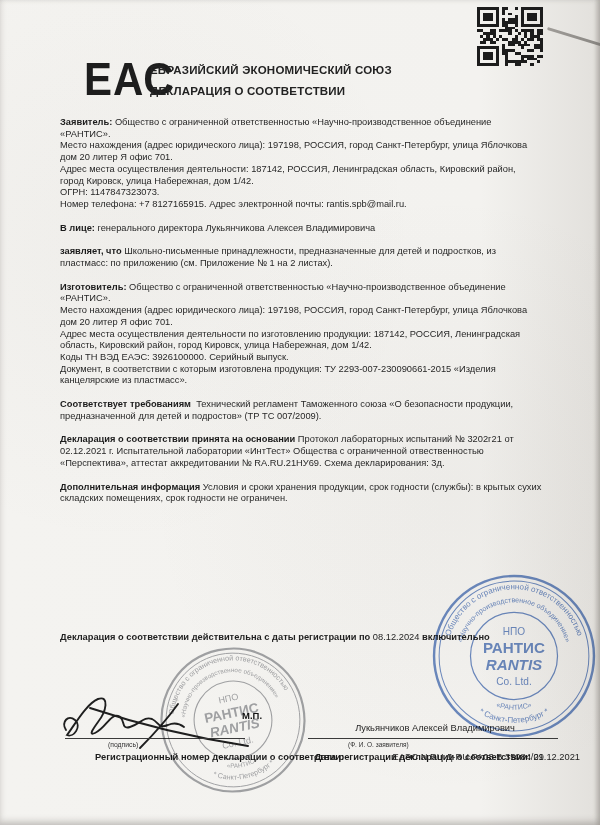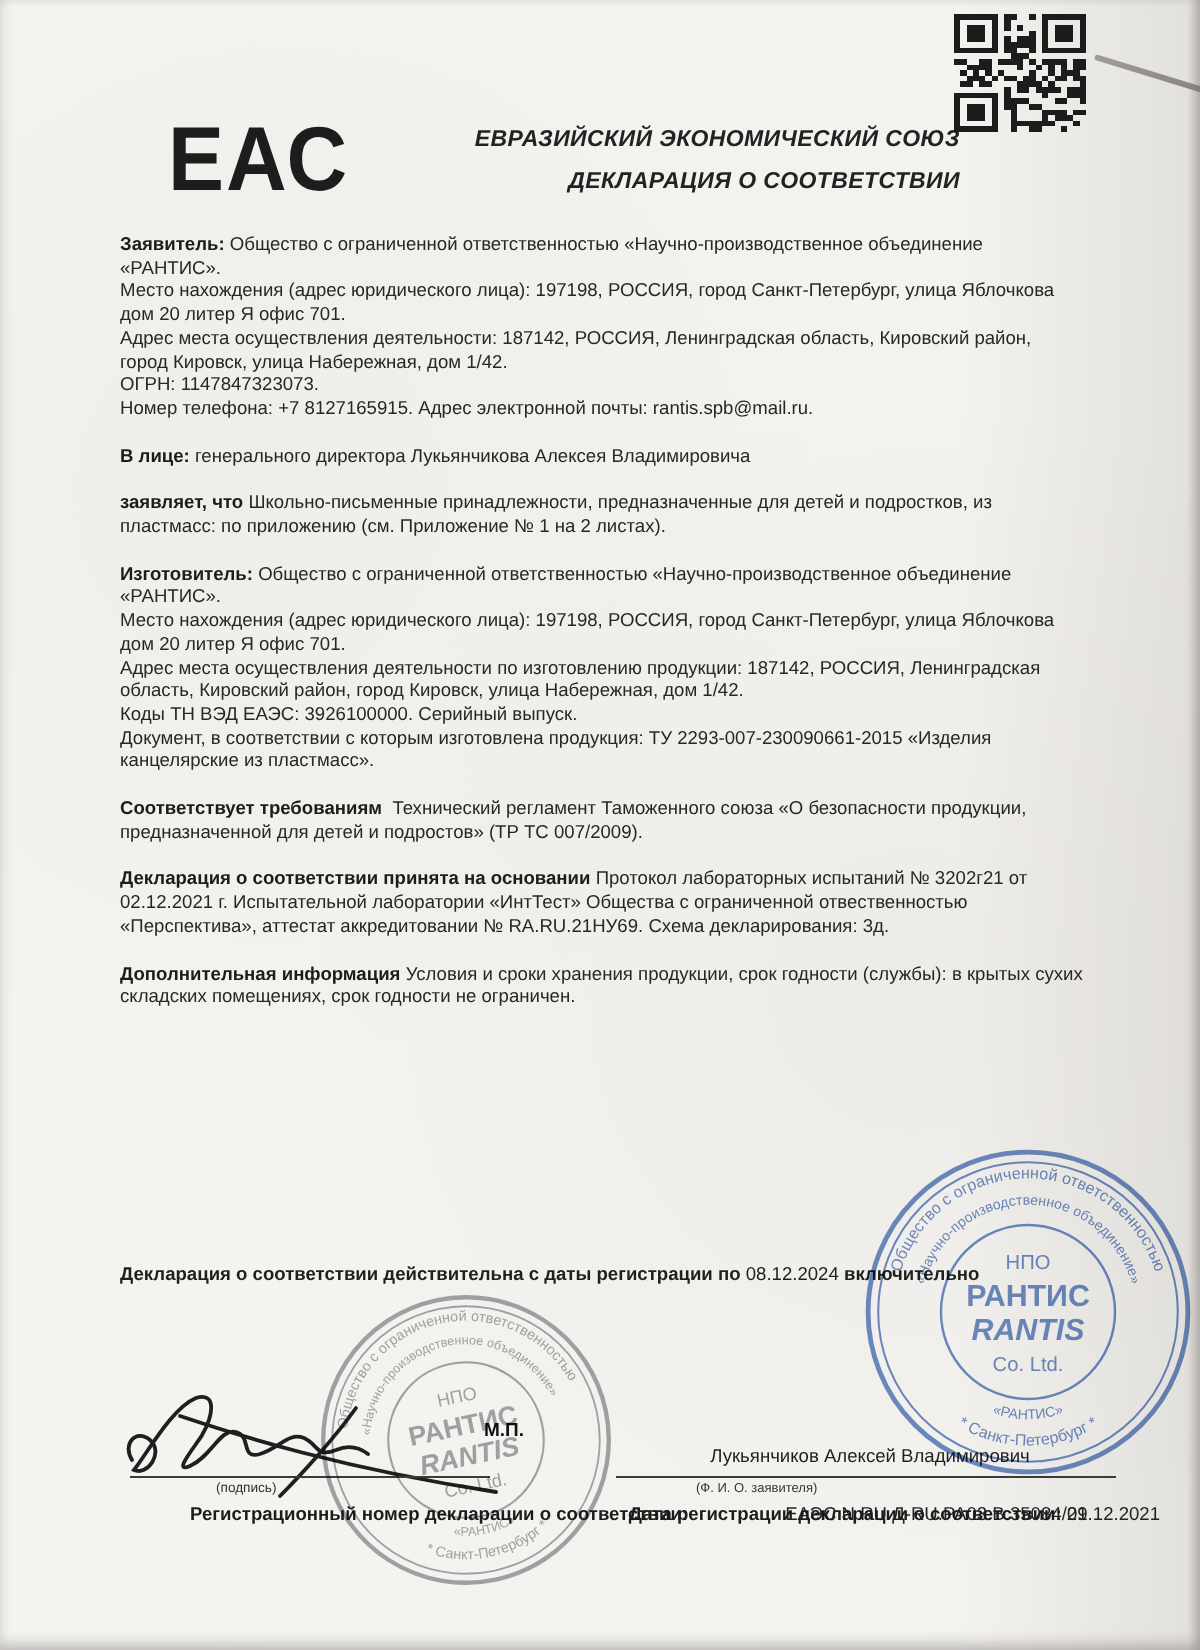--- a/index.html
+++ b/index.html
@@ -14,21 +14,21 @@
       #f4f3f0;
     box-shadow: inset 0 -4px 6px rgba(90,85,80,.25), inset -3px 0 5px rgba(90,85,80,.15);
     color:#2b2b2b;
   }
   
   .eac-logo {
     position:absolute; left:84px; top:56px; width:60px; height:52px;
     font-weight:700; font-size:42px; letter-spacing:1px; color:#1d1d1d;
     transform:scaleY(1.08); line-height:48px; font-family:"Liberation Sans",sans-serif;
   }
-  .titles { position:absolute; left:150px; top:64px; width:330px; text-align:right;font-style:italic; }
+  .titles { position:absolute; left:150px; top:64px; width:330px; text-align:left; }
   .titles .t1 { font-weight:700; font-size:11.5px; letter-spacing:.2px; color:#222; }
   .titles .t2 { font-weight:700; font-size:11.5px; letter-spacing:.2px; color:#222; margin-top:9px; }
   .qr { position:absolute; left:477px; top:7px; width:66px; height:59px; }
   .qr svg { width:100%; height:100%; }
   .scratch { position:absolute; left:546px; top:36px; width:62px; height:3px;
     background:linear-gradient(90deg,#8d8a86,#6f6c68); transform:rotate(17deg); border-radius:2px; opacity:.8; }
 
   
   .doc-body { position:absolute; left:60px; top:117px; width:482px;
     font-size:9.3px; line-height:11.7px; color:#272727; }

